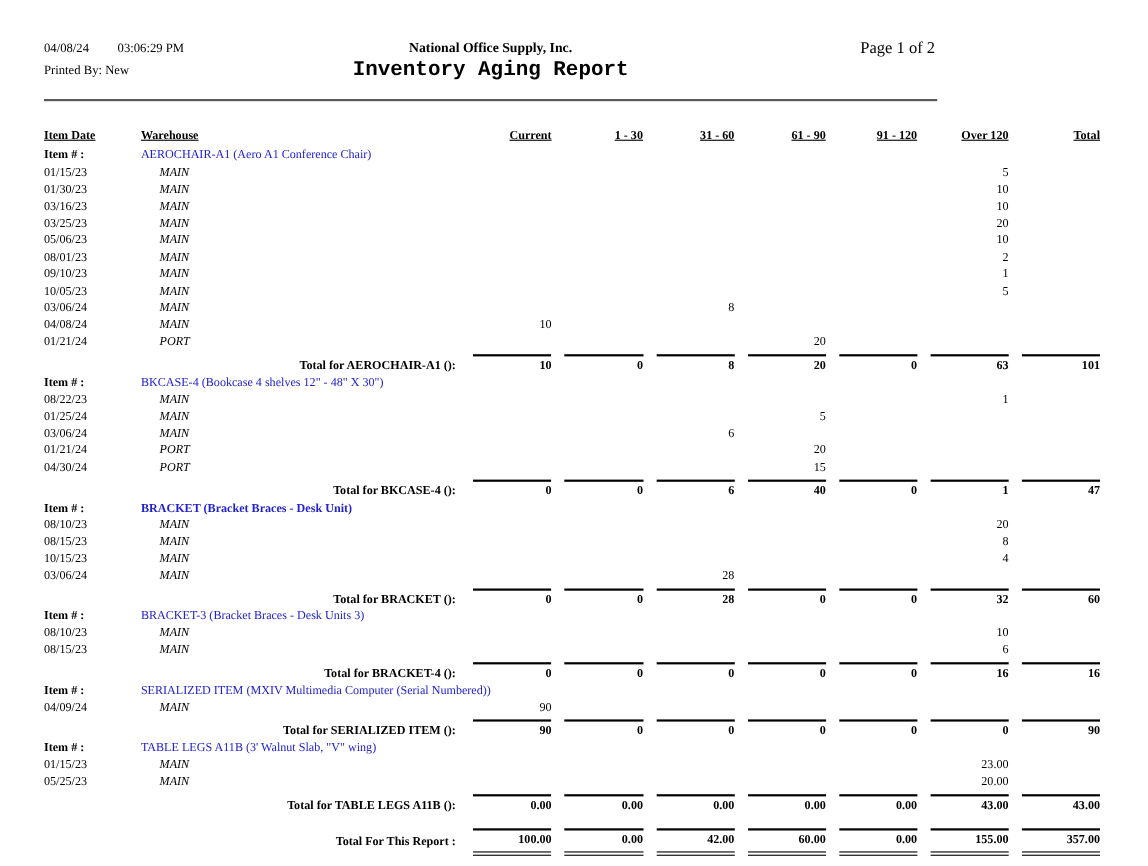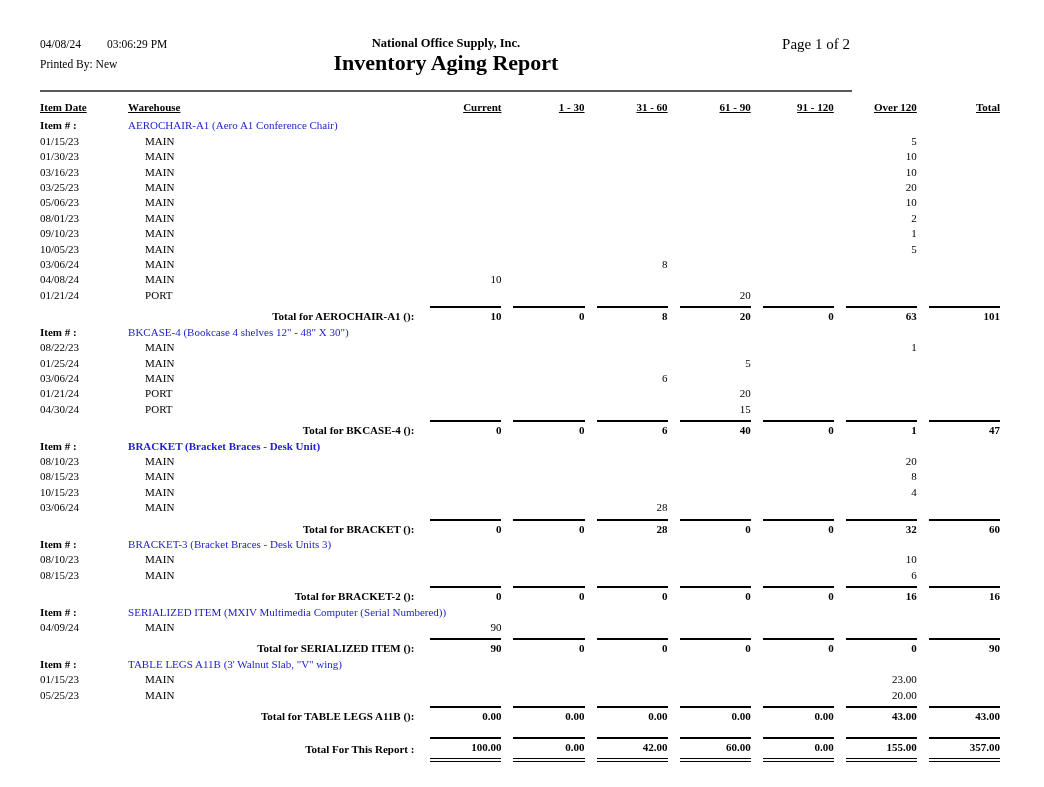--- a/index.html
+++ b/index.html
@@ -12,37 +12,37 @@
     position:relative;box-sizing:border-box;
     width:896px;height:787px;
     padding:34px 44px 0 40px;background:#fff;
   }
   
   .report-header{position:relative;height:50px;}
   .hdr-left{position:absolute;left:0;top:0;font-size:11.5px;line-height:20px;}
   .print-time{margin-left:26px;}
   .hdr-center{position:absolute;left:0;right:0;top:0;text-align:center;}
   .company{font-size:12.5px;font-weight:bold;line-height:18px;}
-  .report-title{font-size:22px;font-weight:bold;line-height:22px;}
+  .report-title{font-size:19px;font-weight:bold;line-height:22px;font-family:Liberation Mono, monospace;}
   .hdr-right{position:absolute;right:2px;top:0;font-size:15px;line-height:20px;}
   .rule{height:2px;background:#5a5a5a;margin-top:6px;}
   
   table.report-table{
-    width:960px;border-collapse:collapse;table-layout:fixed;margin-top:4px;
+    width:960px;border-collapse:collapse;table-layout:fixed;margin-top:20px;
   }
   col.c-date{width:88px;} col.c-wh{width:290px;} col.c-num{width:83px;}
   td,th{
     padding:0;margin:0;vertical-align:bottom;
     font-size:11px;line-height:15.4px;white-space:nowrap;overflow:visible;
   }
   th{font-weight:bold;text-align:right;padding-top:4px;padding-bottom:3px;}
   th.left{text-align:left;}
   th .u{text-decoration:underline;}
   td.num{text-align:right;}
-  td.wh{padding-left:17px;}
+  td.wh{padding-left:17px;font-style:italic;}
   td.item-label{font-weight:bold;}
   td.item-desc{font-weight:normal;}
   td.total-label{font-weight:bold;text-align:right;padding-right:4px;}
   tr.total-row td{padding-top:3px;}
   .ovl{
     border-top:2px solid #000;margin-left:12px;
     font-weight:bold;padding-top:1px;text-align:right;
   }
   tr.spacer-row td{height:13px;}
   tr.report-total-row td{vertical-align:middle;}
@@ -422,21 +422,21 @@
           <td class="wh">MAIN</td>
           <td class="num"></td>
           <td class="num"></td>
           <td class="num"></td>
           <td class="num"></td>
           <td class="num"></td>
           <td class="num">6</td>
           <td class="num"></td>
         </tr>
         <tr class="total-row">
-          <td class="total-label" colspan="2">Total for BRACKET-2 ():</td>
+          <td class="total-label" colspan="2">Total for BRACKET-4 ():</td>
           <td class="num total-num">
             <div class="ovl">0</div>
           </td>
           <td class="num total-num">
             <div class="ovl">0</div>
           </td>
           <td class="num total-num">
             <div class="ovl">0</div>
           </td>
           <td class="num total-num">

